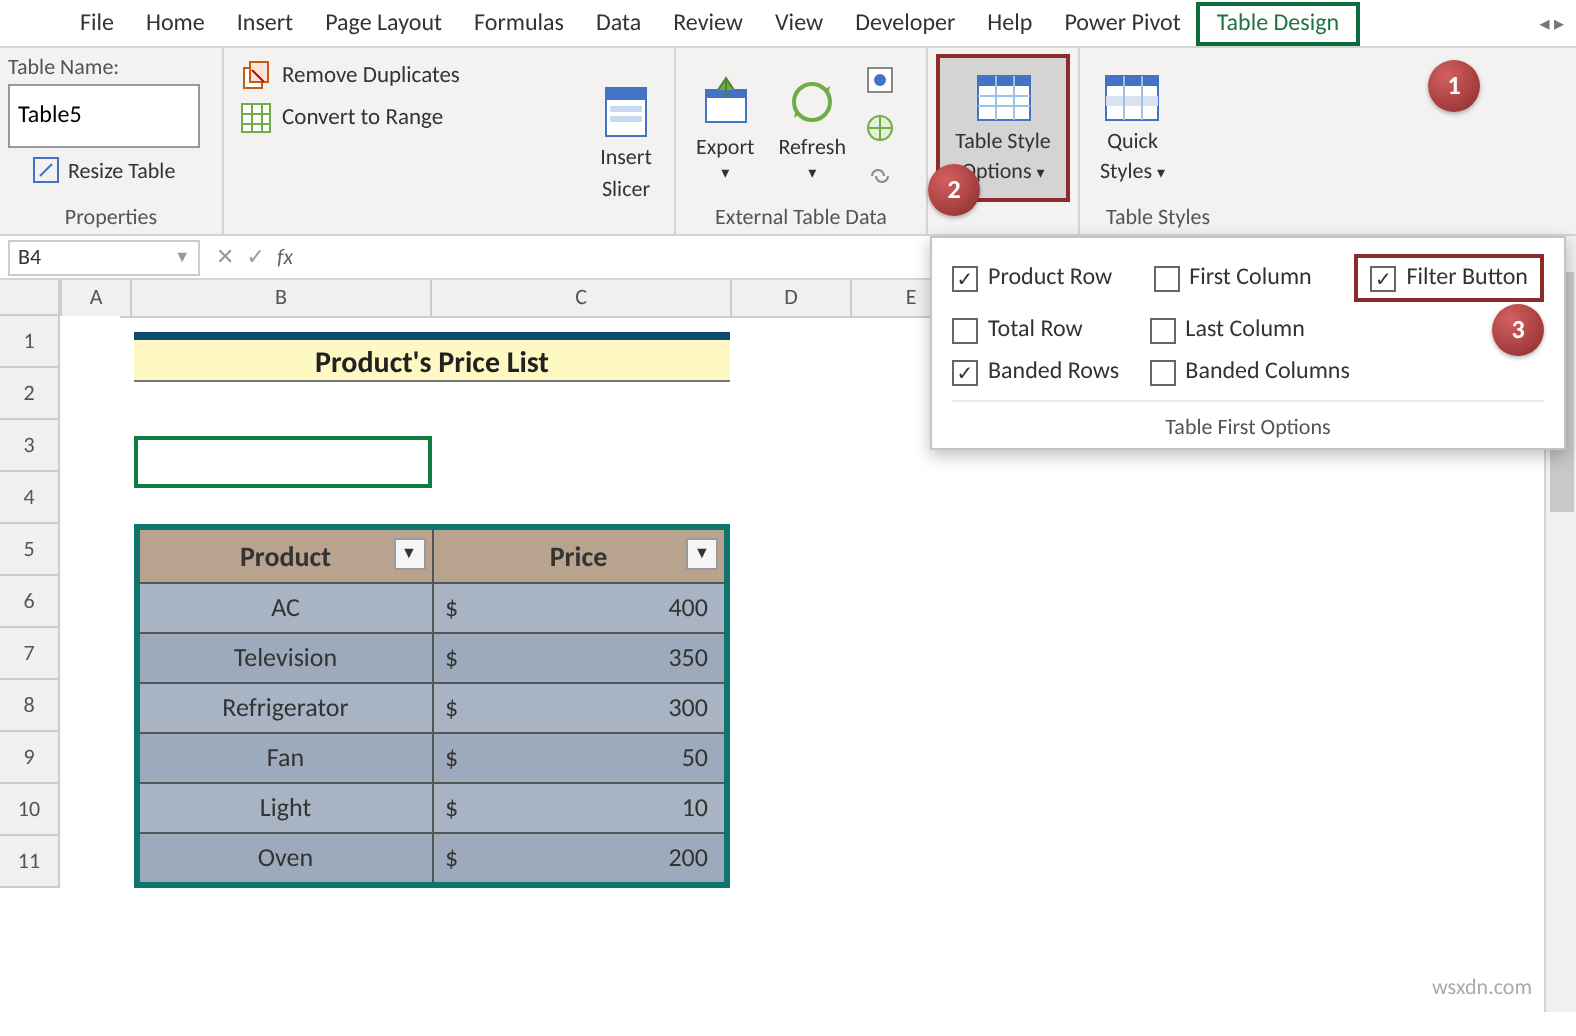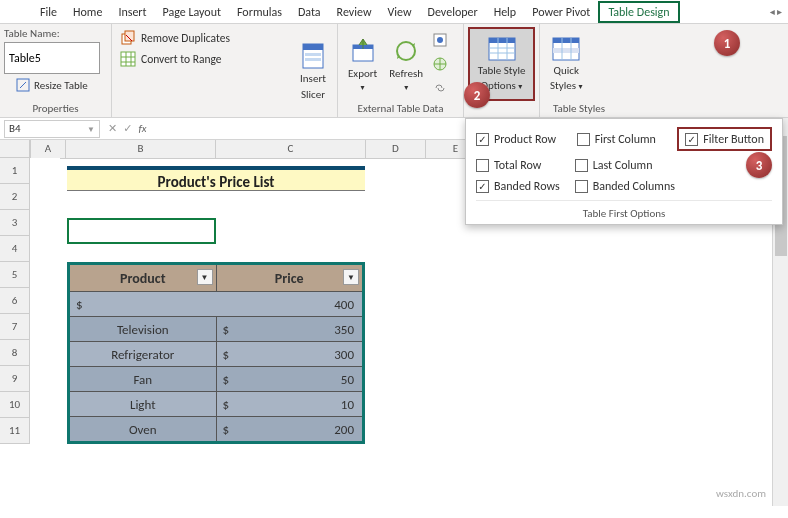--- a/index.html
+++ b/index.html
@@ -319,20 +319,21 @@
         <div class="dt-hcell">
             <span>Product</span>
             <div class="filter-btn">▼</div>
           </div>
         <div class="dt-hcell">
             <span>Price</span>
             <div class="filter-btn">▼</div>
           </div>
       </div>
       <div class="dt-row">
+          <div class="dt-cell-l">AC</div>
           <div class="dt-cell-r">
             <span class="dt-cur">$</span>
             <span class="dt-val">400</span>
           </div>
         </div>
       <div class="dt-row odd">
           <div class="dt-cell-l">Television</div>
           <div class="dt-cell-r">
             <span class="dt-cur">$</span>
             <span class="dt-val">350</span>

